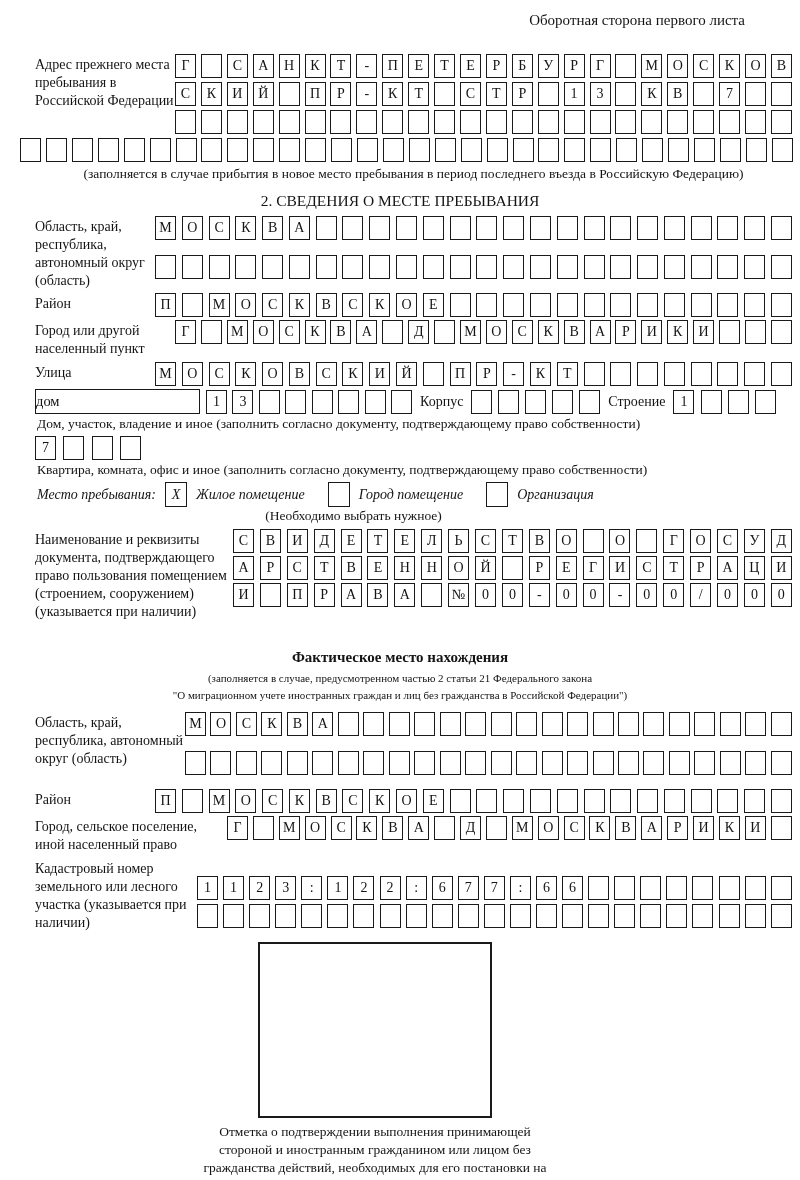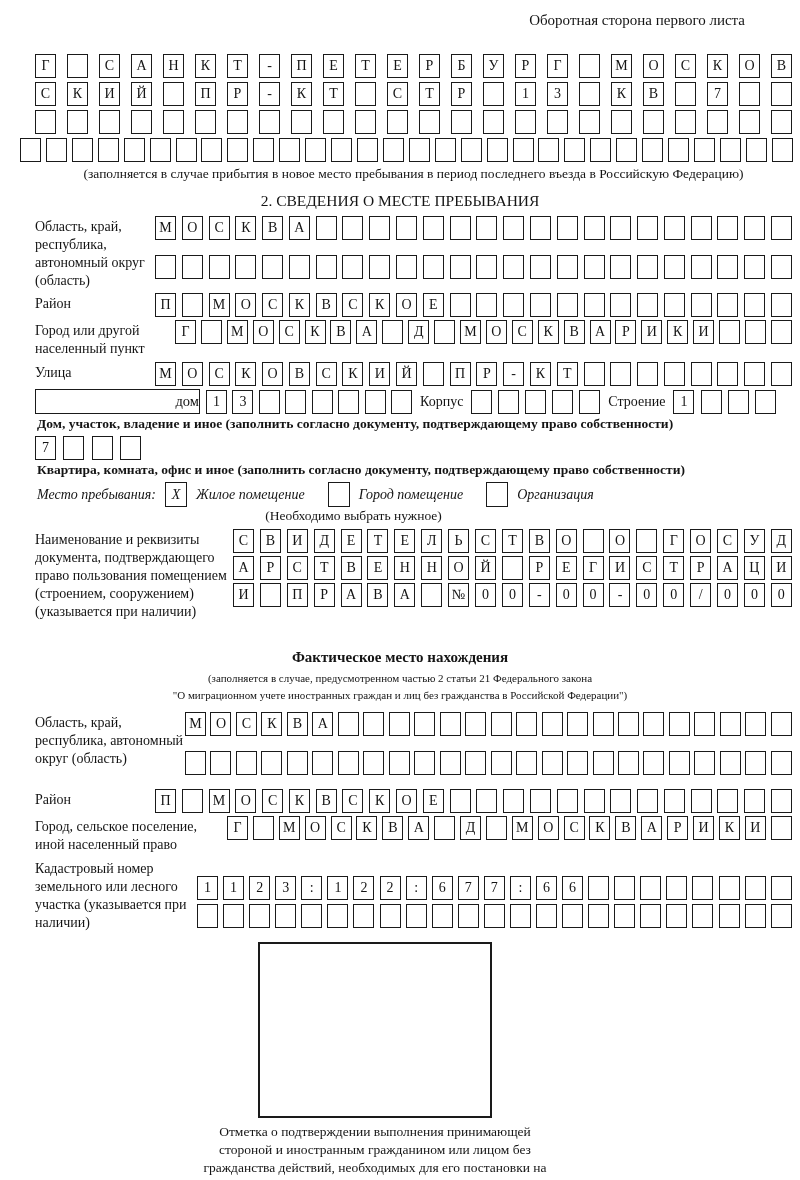--- a/index.html
+++ b/index.html
@@ -20,28 +20,28 @@
   .cells.fixed{flex:none;}
   .cell{
     flex:none;box-sizing:border-box;width:21px;height:24px;
     border:1.6px solid #1a1a1a;text-align:center;font-size:14px;line-height:21px;
     background:#fff;
   }
   .stack{flex:1;display:flex;flex-direction:column;gap:4px;min-width:0;}
 
   .fullrow{margin-left:-15px;width:773px;margin-top:4px;}
   .note-center{text-align:center;font-size:13.5px;line-height:16px;margin-top:4px;}
-  .note-left{font-size:13.5px;line-height:17px;margin:1px 0 4px 2px;font-weight:bold;}
+  .note-left{font-size:13.5px;line-height:17px;margin:1px 0 4px 2px;}
 
   h2.sec-title{font-size:15.5px;margin:10px 0 6px -27px;text-align:center;font-weight:normal;}
   h3.sub-title{font-size:15px;margin:8px 0 4px -27px;text-align:center;font-weight:bold;}
 
   .named-box{
     box-sizing:border-box;border:1.8px solid #1a1a1a;height:25px;
-    text-align:right;font-size:14.5px;line-height:22px;flex:none;background:#fff;
+    text-align:left;font-size:14.5px;line-height:22px;flex:none;background:#fff;
   }
   .hrow{display:flex;align-items:center;gap:6px;margin-bottom:1px;}
   .inline-label{font-size:14px;flex:none;padding:0 2px;}
 
   .stay-row{display:flex;align-items:center;gap:9px;margin:2px 0 1px 2px;font-size:14px;font-style:italic;}
   .mark-box{
     box-sizing:border-box;width:22px;height:25px;border:1.7px solid #1a1a1a;
     display:inline-flex;align-items:center;justify-content:center;flex:none;
     font-size:14px;
   }
@@ -58,20 +58,21 @@
   .stamp-note{width:352px;margin-left:164px;text-align:center;font-size:13.5px;line-height:18px;}
 </style>
 </head>
 <body>
 
 <div class="page">
 
   <div class="side-note">Оборотная сторона первого листа</div>
 
   <div class="field" style="margin-top:26px;">
+    <div class="flabel lw140">Адрес прежнего места пребывания в Российской Федерации</div>
     <div class="stack">
       <div class="cells">
           <span class="cell">Г</span>
           <span class="cell"></span>
           <span class="cell">С</span>
           <span class="cell">А</span>
           <span class="cell">Н</span>
           <span class="cell">К</span>
           <span class="cell">Т</span>
           <span class="cell">-</span>

